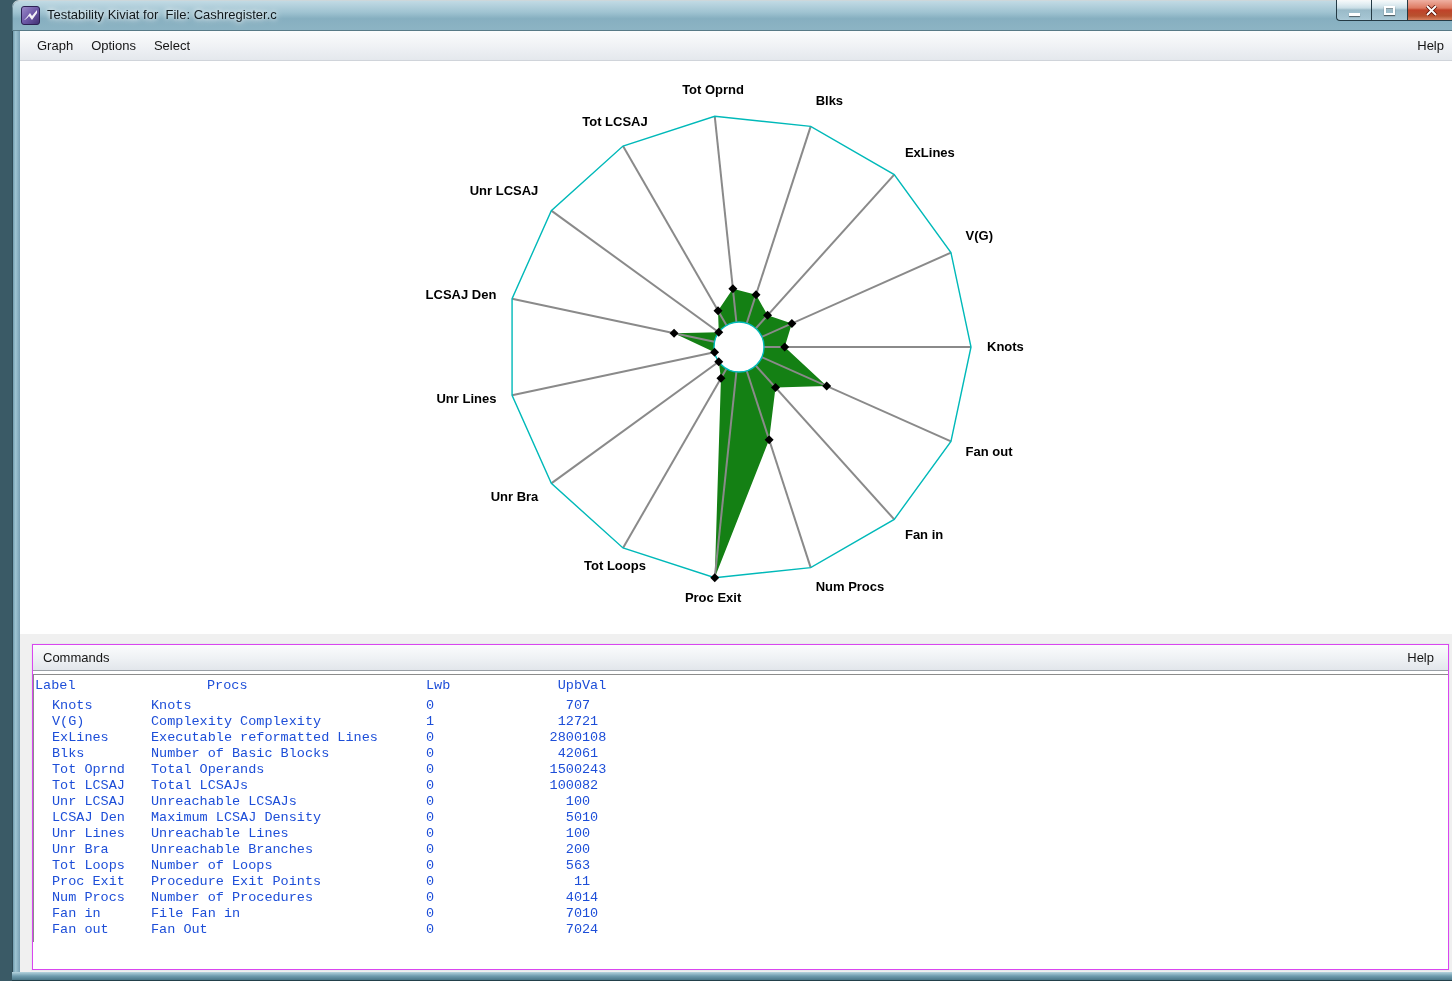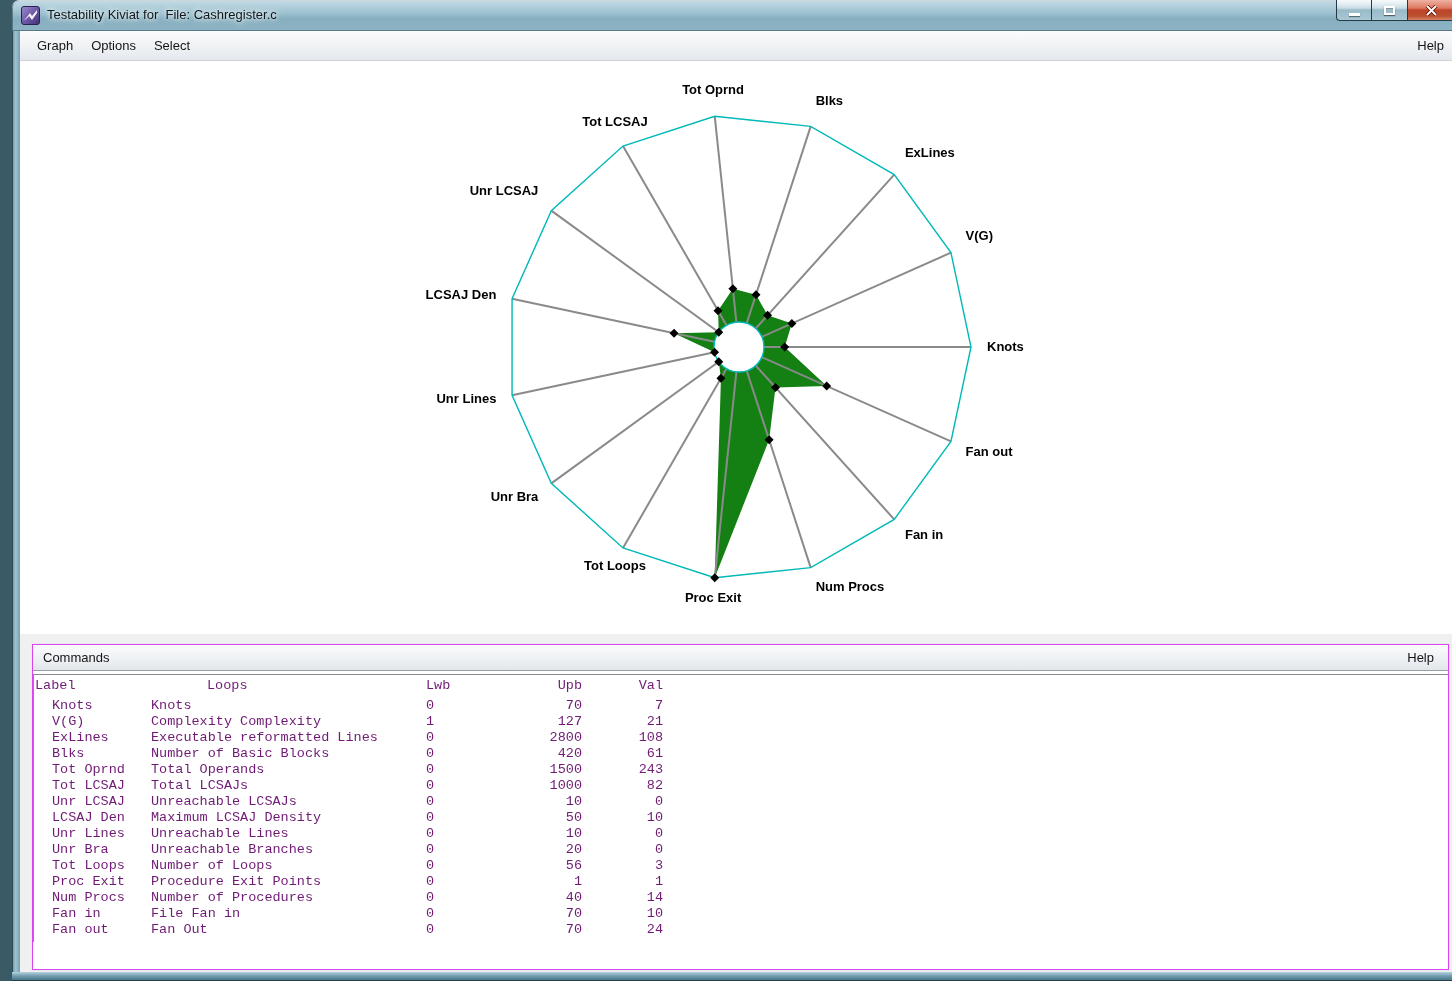--- a/index.html
+++ b/index.html
@@ -56,32 +56,32 @@
   .commands-window { position:absolute; left:12px; top:613px; width:1417px; height:326px;
              background:#ffffff; border:1px solid #d946ef; box-shadow:0 0 0 1px #e8eaec; }
   .commands-bar { position:absolute; left:0; top:0; width:100%; height:26px;
              background:linear-gradient(180deg,#fbfcfd 0%, #eef1f4 55%, #e2e6eb 100%);
              border-bottom:1px solid #9aa0a6; display:flex; align-items:center; font-size:13px; color:#151515; }
   .commands-title { padding-left:10px; }
   .commands-help { margin-left:auto; padding-right:14px; }
 
   .table-area { position:absolute; left:0; top:29px; width:1415px; height:268px;
              background:#ffffff; border-top:1px solid #8c8c8c; border-left:1px solid #8c8c8c;
-             font-family:"Liberation Mono",monospace; font-size:13.5px; color:#701a75;
+             font-family:"Liberation Mono",monospace; font-size:13.5px; color:#1d4ed8;
              padding-top:3px; overflow:hidden; }
   .t-header, .t-row { display:flex; height:16px; line-height:16px; white-space:pre; }
   .t-header { margin-bottom:4px; }
   .cell { display:inline-block; overflow:visible; }
   .c1 { width:117px; padding-left:18px; }
   .t-header .c1 { padding-left:1px; }
   .c2 { width:275px; }
   .t-header .c2 { padding-left:56px; }
   .c3 { width:76px; text-align:left; }
   .c4 { width:80px; text-align:right; }
-  .c5 { width:81px; text-align:right; }
+  .c5 { width:81px; }
 </style>
 </head>
 <body>
 
 <div class="window">
 
   <div class="titlebar">
     <svg class="app-icon" viewBox="0 0 19 19">
       <defs>
         <linearGradient id="icg" x1="0" y1="0" x2="1" y2="1">
@@ -177,21 +177,21 @@
     </div>
 
     <div class="commands-window">
       <div class="commands-bar">
         <span class="commands-title">Commands</span>
         <span class="commands-help">Help</span>
       </div>
       <div class="table-area">
         <div class="t-header">
           <span class="cell c1">Label</span>
-          <span class="cell c2">Loops</span>
+          <span class="cell c2">Procs</span>
           <span class="cell c3">Lwb</span>
           <span class="cell c4">Upb</span>
           <span class="cell c5">Val</span>
         </div>
         <div id="table-rows">
             <div class="t-row"><span class="cell c1">Knots</span><span class="cell c2">Knots</span><span class="cell c3">0</span><span class="cell c4">70</span><span class="cell c5">7</span></div>
             <div class="t-row"><span class="cell c1">V(G)</span><span class="cell c2">Complexity Complexity</span><span class="cell c3">1</span><span class="cell c4">127</span><span class="cell c5">21</span></div>
             <div class="t-row"><span class="cell c1">ExLines</span><span class="cell c2">Executable reformatted Lines</span><span class="cell c3">0</span><span class="cell c4">2800</span><span class="cell c5">108</span></div>
             <div class="t-row"><span class="cell c1">Blks</span><span class="cell c2">Number of Basic Blocks</span><span class="cell c3">0</span><span class="cell c4">420</span><span class="cell c5">61</span></div>
             <div class="t-row"><span class="cell c1">Tot Oprnd</span><span class="cell c2">Total Operands</span><span class="cell c3">0</span><span class="cell c4">1500</span><span class="cell c5">243</span></div>

